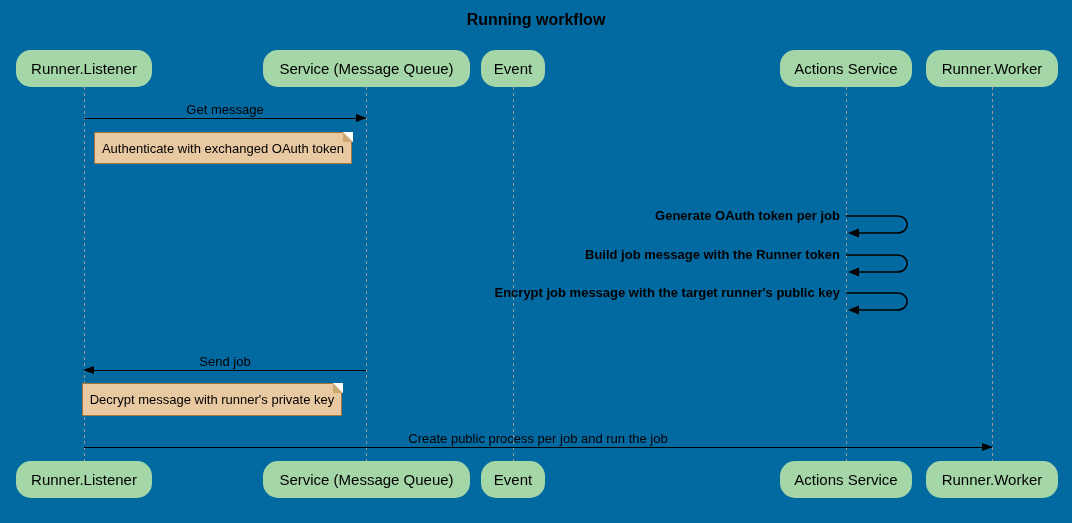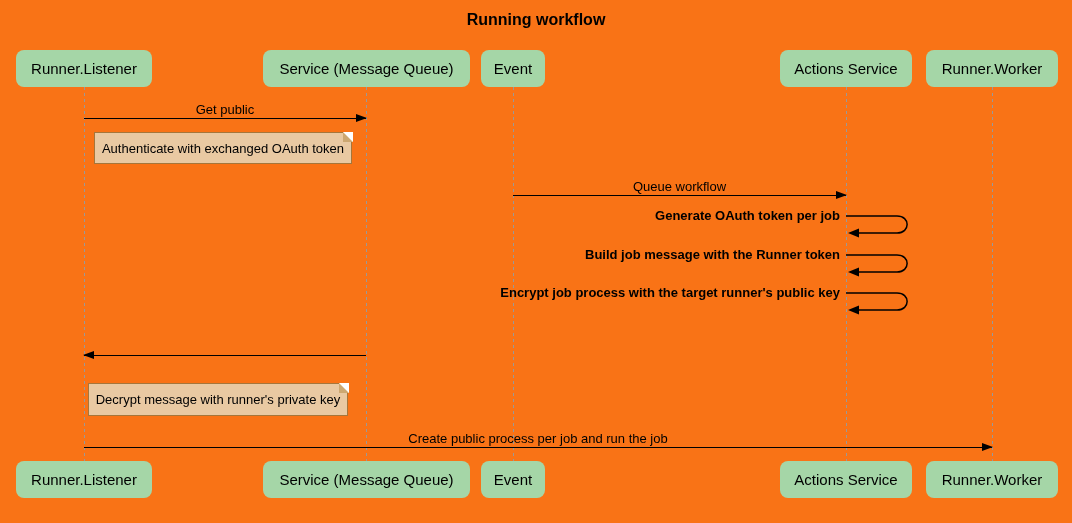--- a/index.html
+++ b/index.html
@@ -1,31 +1,31 @@
 <!DOCTYPE html>
 <html><head>
 <meta charset="utf-8">
 <style>
   html,body { margin:0; padding:0; background:#ffffff; }
   .canvas {
     position:relative; width:1072px; height:523px;
     font-family:"Liberation Sans", sans-serif; color:#000; overflow:hidden;
-    background:#f97316;
+    background:#0369a1;
   }
   .title {
     position:absolute; left:0; top:11px; width:1072px;
     text-align:center; font-size:16px; font-weight:bold;
   }
   .lifeline {
     position:absolute; width:1px; top:87px; height:374px;
     background-image:linear-gradient(#999999 50%, rgba(0,0,0,0) 50%);
     background-size:1px 6px; background-repeat:repeat-y;
   }
   .actor {
-    position:absolute; height:37px; background:#a5d6a7; border-radius:8px;
+    position:absolute; height:37px; background:#a5d6a7; border-radius:15px;
     display:flex; align-items:center; justify-content:center;
     font-size:15px; white-space:nowrap;
   }
   .actor.top { top:50px; }
   .actor.bottom { top:461px; }
   .msg { position:absolute; }
   .msg-label {
     text-align:center; font-size:13px; line-height:14px; margin-bottom:1px;
     white-space:nowrap;
   }
@@ -68,58 +68,55 @@
   <div class="lifeline" style="left:845.5px;"></div>
   <div class="lifeline" style="left:991.5px;"></div>
 
   <div class="actor top" style="left:16px;width:136px;">Runner.Listener</div>
   <div class="actor top" style="left:263px;width:207px;">Service (Message Queue)</div>
   <div class="actor top" style="left:481px;width:64px;">Event</div>
   <div class="actor top" style="left:780px;width:132px;">Actions Service</div>
   <div class="actor top" style="left:926px;width:132px;">Runner.Worker</div>
 
   <div class="msg" style="left:84px;top:103px;width:282px;">
-    <div class="msg-label">Get public</div>
+    <div class="msg-label">Get message</div>
     <div class="msg-line arrow-right"></div>
   </div>
 
   <div class="note" style="left:94px;top:132px;width:258px;height:32px;">
     <span>Authenticate with exchanged OAuth token</span>
     <div class="note-fold"></div>
   </div>
 
-  <div class="msg" style="left:513px;top:180px;width:333px;">
-    <div class="msg-label">Queue workflow</div>
-    <div class="msg-line arrow-right"></div>
-  </div>
 
   <div class="self-label" style="right:232px;top:209px;">Generate OAuth token per job</div>
   <svg class="self-loop" style="left:846px;top:214px;" width="72" height="26" viewBox="0 0 72 26">
     <path d="M0,2 H51 C64.5,2 64.5,19 51,19 H13" stroke="#000" stroke-width="1.5" fill="none"></path>
     <polygon points="13,14.5 13,23.5 2,19" fill="#000"></polygon>
   </svg>
 
   <div class="self-label" style="right:232px;top:248px;">Build job message with the Runner token</div>
   <svg class="self-loop" style="left:846px;top:253px;" width="72" height="26" viewBox="0 0 72 26">
     <path d="M0,2 H51 C64.5,2 64.5,19 51,19 H13" stroke="#000" stroke-width="1.5" fill="none"></path>
     <polygon points="13,14.5 13,23.5 2,19" fill="#000"></polygon>
   </svg>
 
-  <div class="self-label" style="right:232px;top:286px;">Encrypt job process with the target runner's public key</div>
+  <div class="self-label" style="right:232px;top:286px;">Encrypt job message with the target runner's public key</div>
   <svg class="self-loop" style="left:846px;top:291px;" width="72" height="26" viewBox="0 0 72 26">
     <path d="M0,2 H51 C64.5,2 64.5,19 51,19 H13" stroke="#000" stroke-width="1.5" fill="none"></path>
     <polygon points="13,14.5 13,23.5 2,19" fill="#000"></polygon>
   </svg>
 
 
   <div class="msg" style="left:84px;top:355px;width:282px;">
+    <div class="msg-label">Send job</div>
     <div class="msg-line arrow-left"></div>
   </div>
 
-  <div class="note" style="left:88px;top:383px;width:260px;height:33px;">
+  <div class="note" style="left:82px;top:383px;width:260px;height:33px;">
     <span>Decrypt message with runner's private key</span>
     <div class="note-fold"></div>
   </div>
 
   <div class="msg" style="left:84px;top:432px;width:908px;">
     <div class="msg-label">Create public process per job and run the job</div>
     <div class="msg-line arrow-right"></div>
   </div>
 
   <div class="actor bottom" style="left:16px;width:136px;">Runner.Listener</div>

